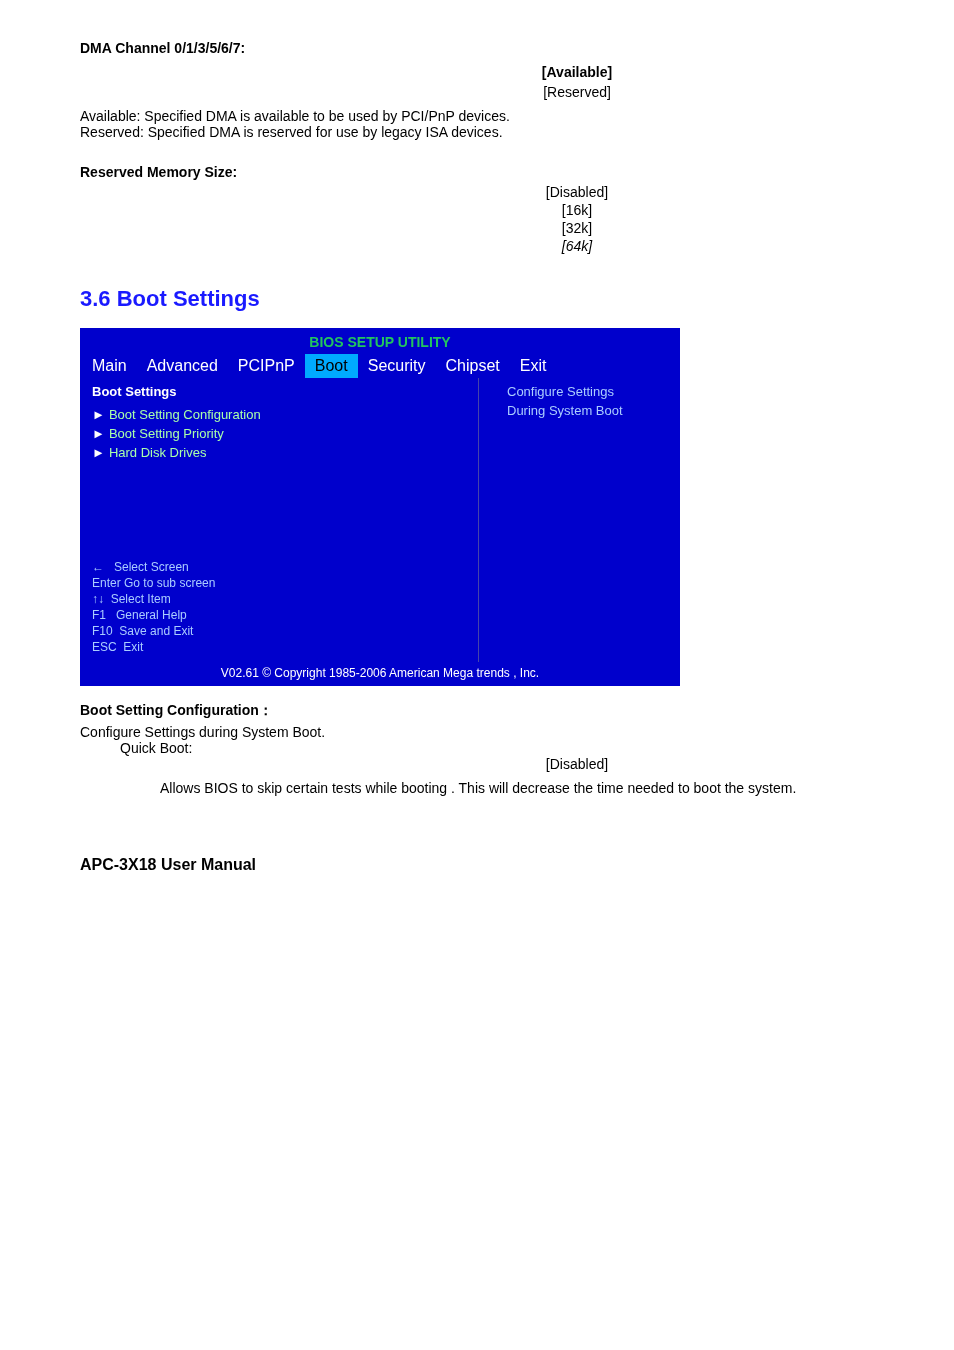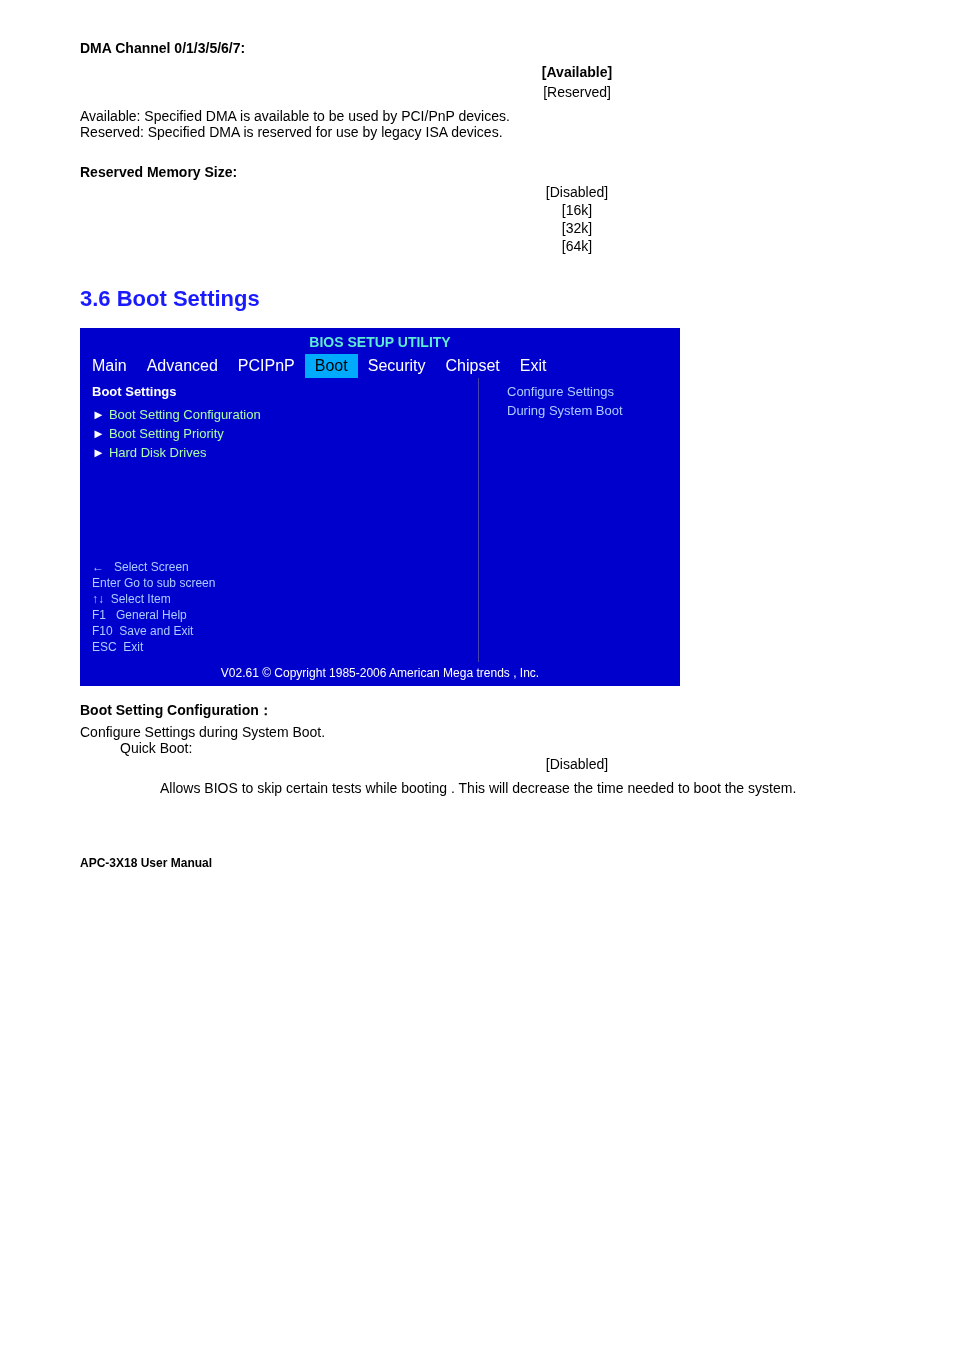--- a/index.html
+++ b/index.html
@@ -13,40 +13,40 @@
       padding: 40px 80px;
     }
     .section-heading {
       font-weight: bold;
       margin-bottom: 4px;
     }
     .indent1 { margin-left: 40px; }
     .indent2 { margin-left: 80px; }
     .bold { font-weight: bold; }
     .mb8 { margin-bottom: 8px; }
-    .mb16 { margin-bottom: 16px; }
+    .mb16 { margin-bottom: 16px; font-style: italic; }
     .mb24 { margin-bottom: 24px; }
     .mb32 { margin-bottom: 32px; }
     .section-title {
       font-size: 22px;
       font-weight: bold;
       color: #1a1aff;
       margin-bottom: 16px;
       margin-top: 32px;
     }
 
     
     .bios-container {
       border: 2px solid #0000cc;
       width: 600px;
       margin-bottom: 16px;
     }
     .bios-title-bar {
       background: #0000cc;
-      color: #5eead4;
+      color: #22c55e;
       text-align: center;
       padding: 4px 0;
       font-weight: bold;
       font-size: 14px;
     }
     .bios-menu-bar {
       background: #0000cc;
       display: flex;
       flex-direction: row;
     }
@@ -110,21 +110,21 @@
       margin-bottom: 2px;
     }
     .bios-footer {
       background: #0000cc;
       color: #fff;
       text-align: center;
       padding: 4px 0;
       font-size: 12px;
     }
     .footer-text {
-      font-size: 12px;
+      font-size: 16px;
       font-weight: bold;
       color: #000;
       margin-top: 32px;
     }
     .page-bottom {
       position: relative;
       margin-top: 60px;
     }
   </style>
 </head>

